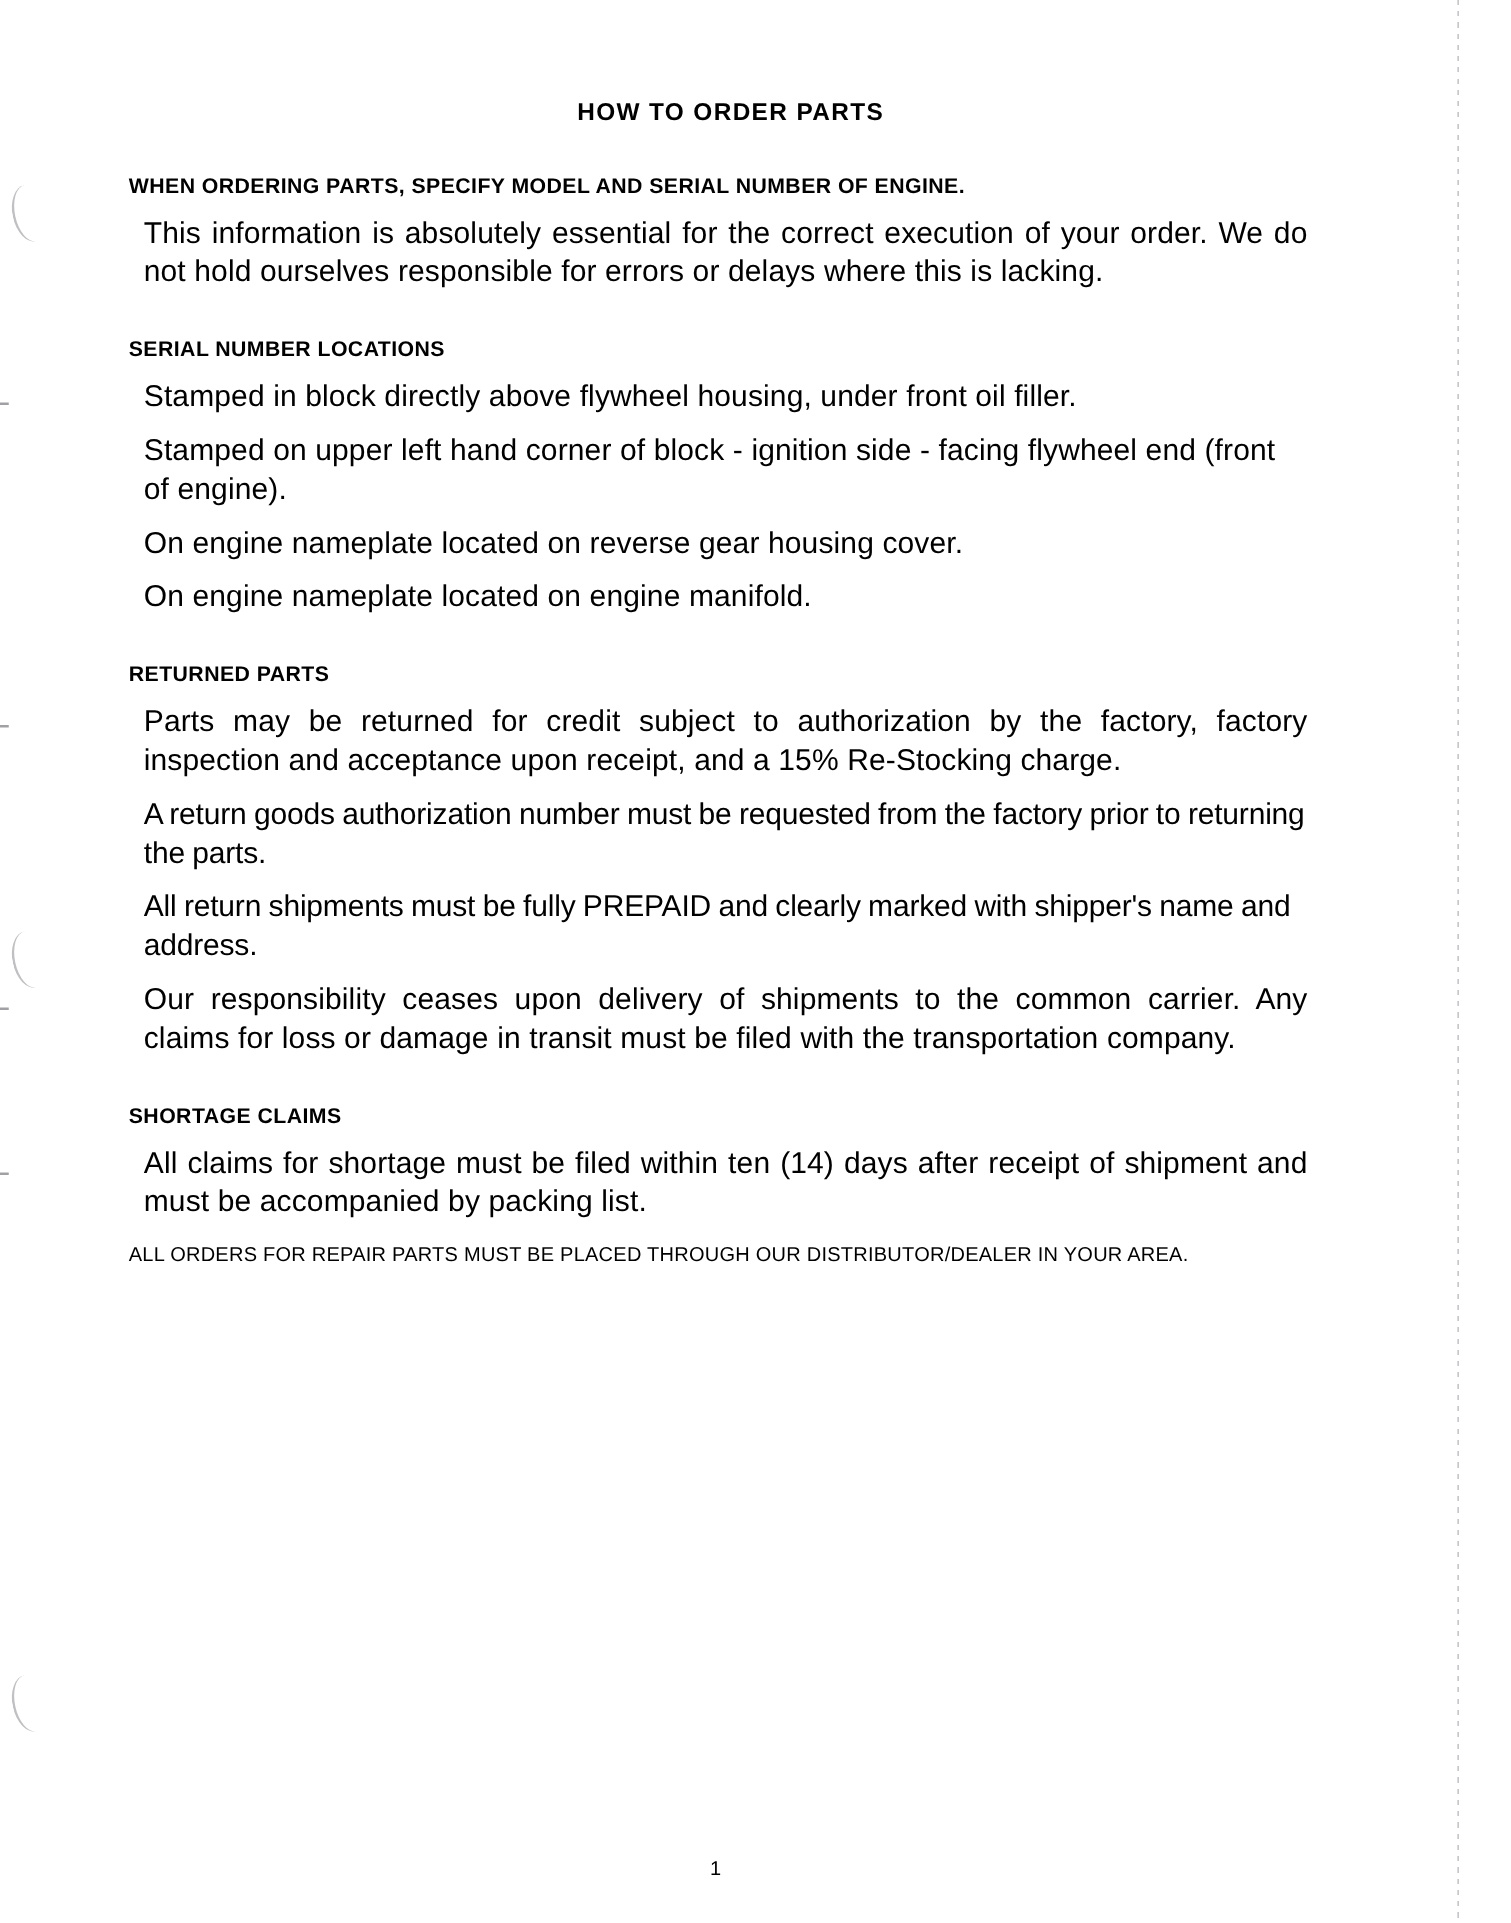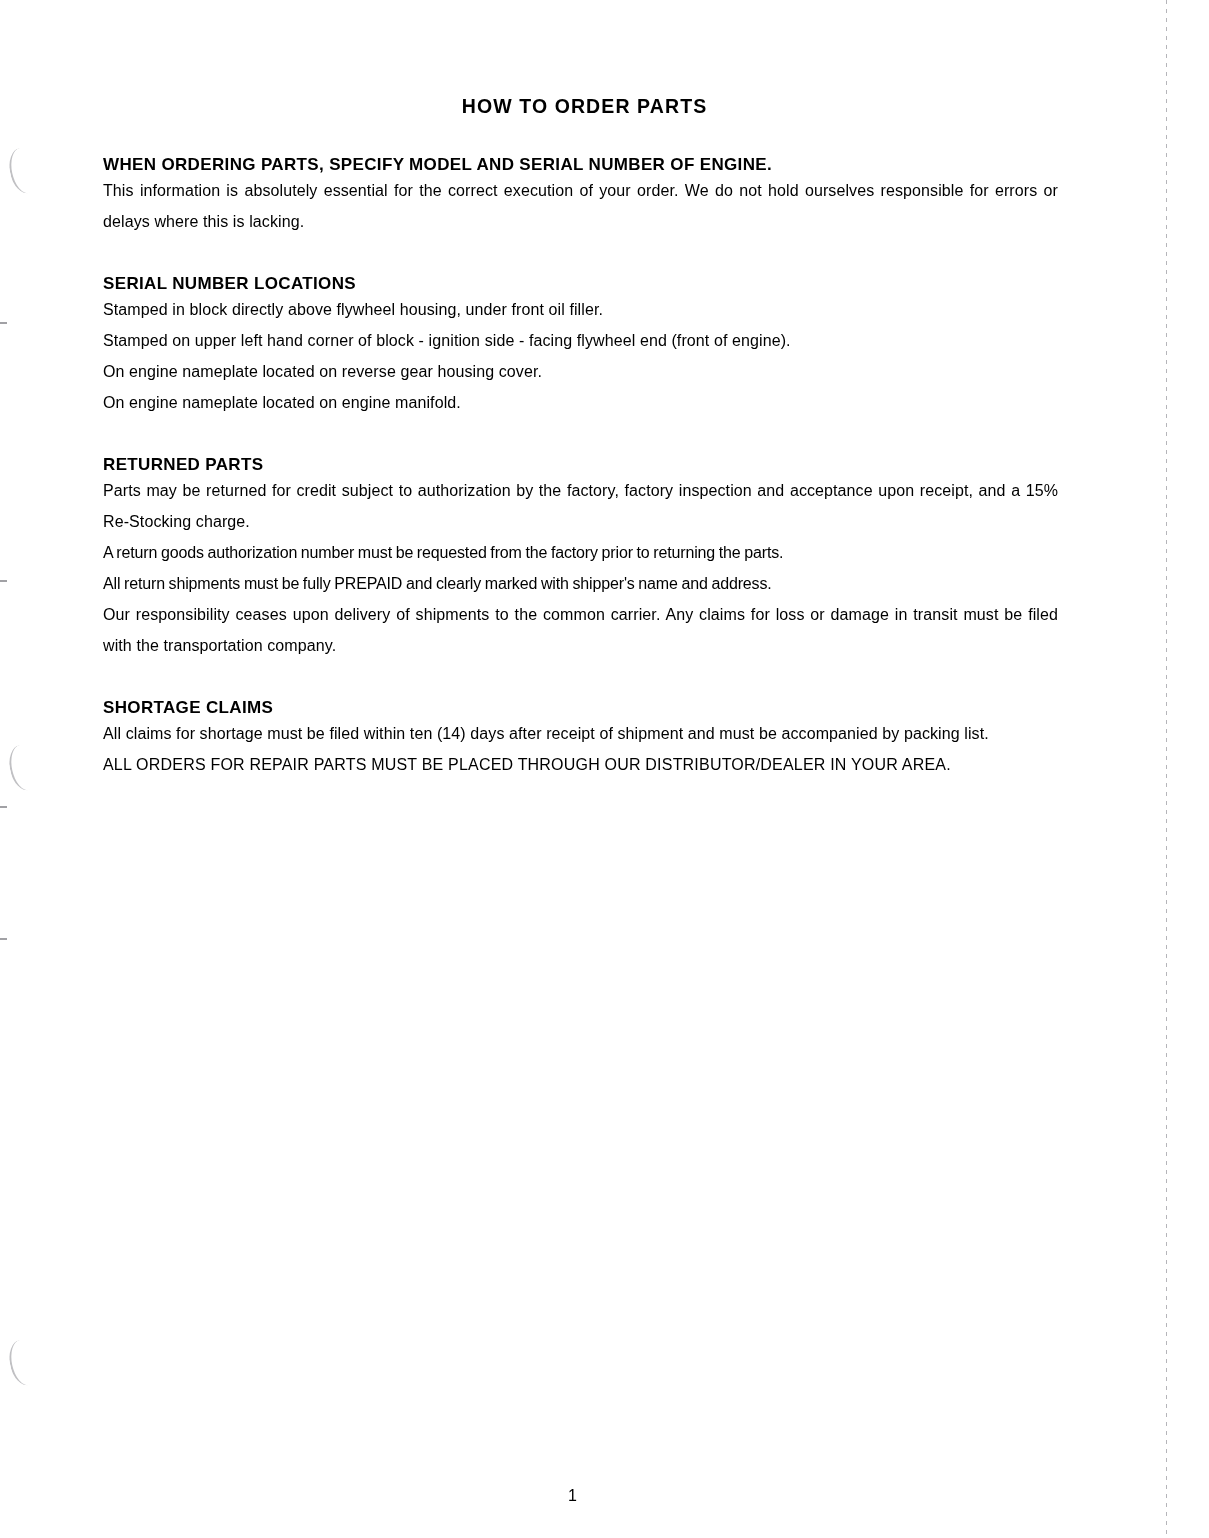--- a/index.html
+++ b/index.html
@@ -56,41 +56,41 @@
   }
   .tick-1 { top: 322px; }
   .tick-2 { top: 580px; }
   .tick-3 { top: 806px; }
   .tick-4 { top: 938px; }
 
   
   .content {
     position: absolute;
     left: 103px;
-    top: 16px;
+    top: 0;
     width: 955px;
   }
   .doc-title {
     text-align: center;
     font-weight: bold;
     font-size: 19.5px;
     letter-spacing: 1.1px;
     margin: 79px 0 0 0;
     padding-left: 8px;
   }
   .section-head {
     font-weight: bold;
     font-size: 17px;
     letter-spacing: 0.35px;
     margin: 0;
   }
   p.body-text {
-    font-size: 16px;
+    font-size: 24px;
     line-height: 31px;
-    margin: 0;
+    margin: 12px;
     text-align: justify;
     text-justify: inter-word;
     letter-spacing: 0.1px;
   }
   p.body-text.no-justify {
     text-align: left;
   }
   p.tight {
     letter-spacing: -0.15px;
     word-spacing: -0.6px;

